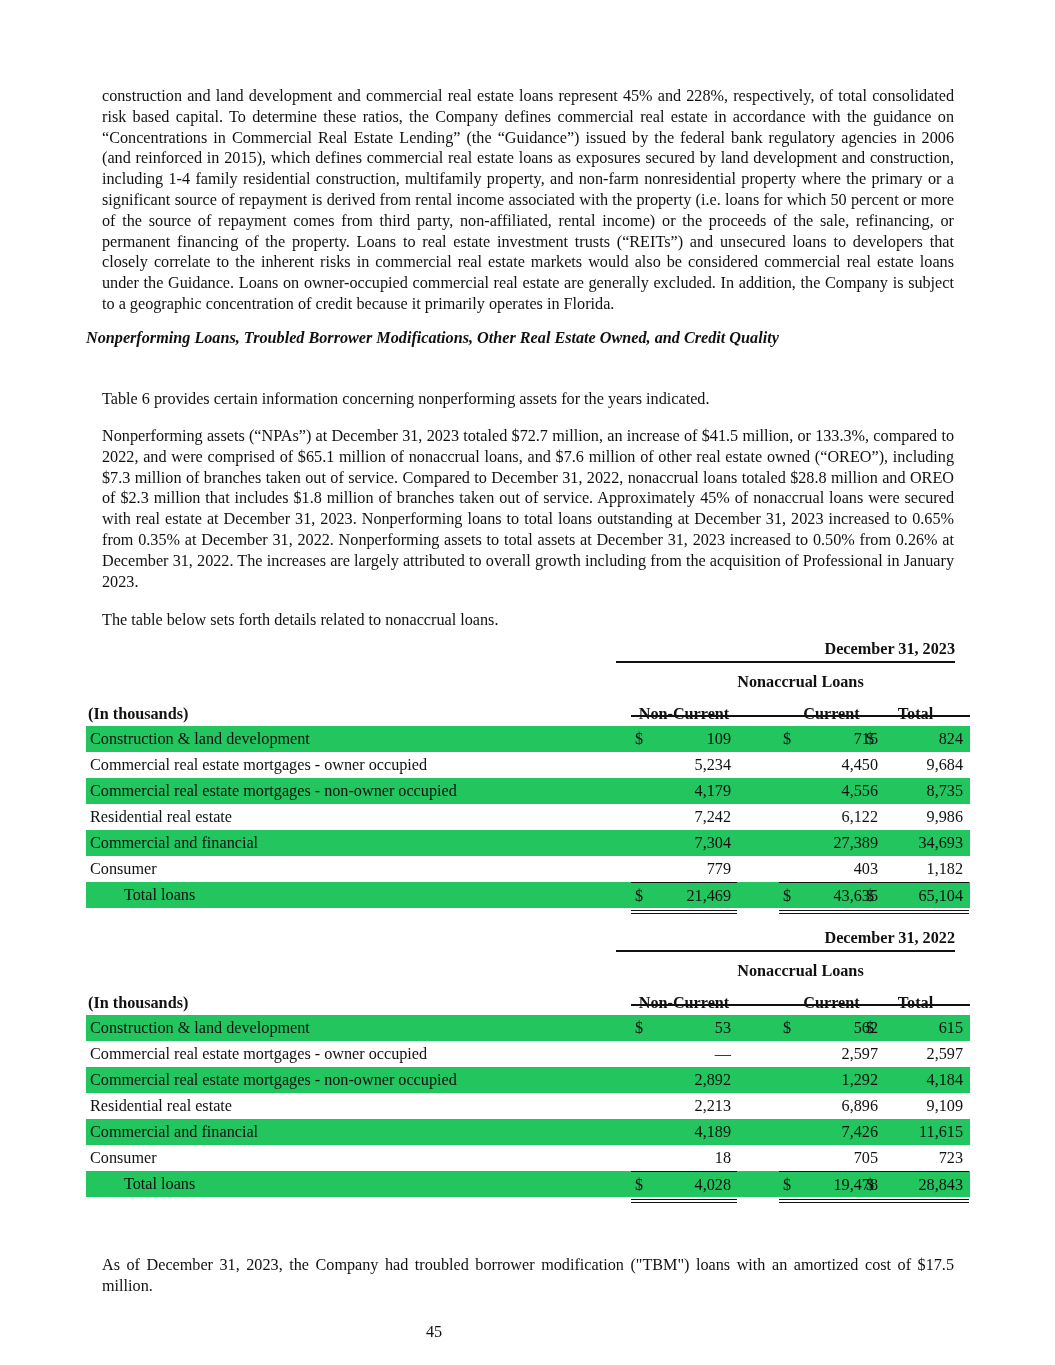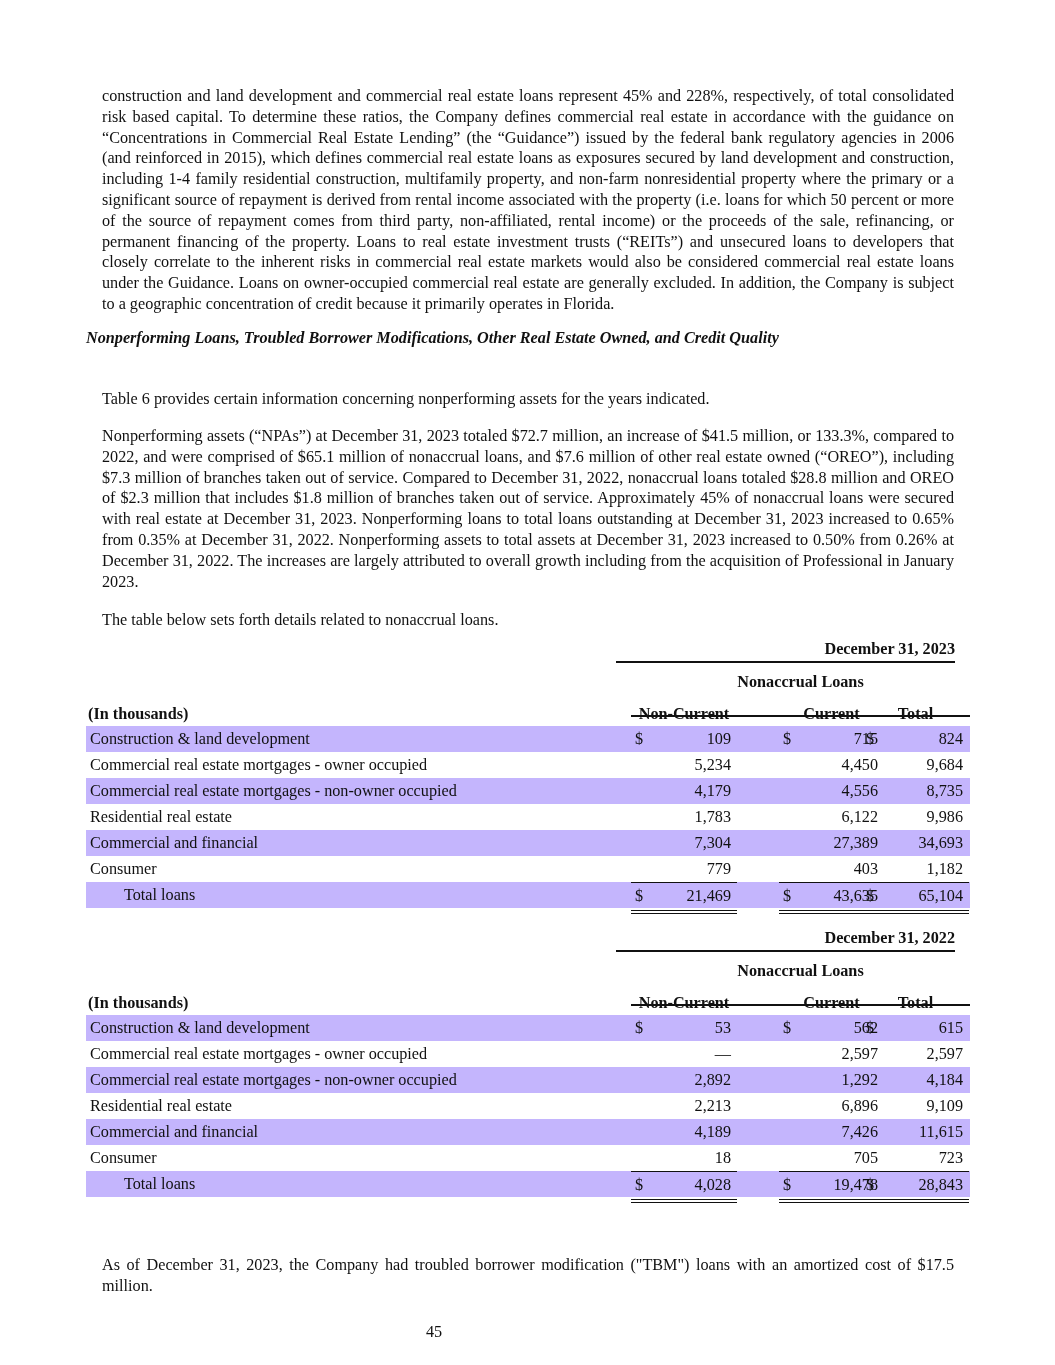--- a/index.html
+++ b/index.html
@@ -24,21 +24,21 @@
   .hdr-year { position: absolute; left: 530px; width: 339px; text-align: right; font-weight: bold; top: 0; height: 24px; line-height: 24px; border-bottom: 2px solid #111; }
   .hdr-sub { position: absolute; left: 545px; width: 339px; text-align: center; font-weight: bold; top: 34px; height: 22px; line-height: 22px; border-bottom: 2px solid #111; padding-bottom: 22px; }
   .hdr-row { position: absolute; top: 65px; left: 0; width: 884px; height: 24px; }
   .hdr-row .lbl { position: absolute; left: 2px; font-weight: bold; line-height: 24px; }
   .col-h { position: absolute; top: 0; font-weight: bold; text-align: center; line-height: 24px; border-bottom: 4px solid #14b8a6; }
   .c1 { left: 545px; width: 106px; }
   .c2 { left: 693px; width: 105px; }
   .c3 { left: 776px; width: 107px; }
   .rows { position: absolute; top: 89px; left: 0; width: 884px; }
   .row { position: relative; height: 26px; line-height: 26px; }
-  .row.shade { background: #c4b5fd; }
+  .row.shade { background: #22c55e; }
   .row .lbl { position: absolute; left: 4px; }
   .row.total .lbl { left: 38px; }
   .cell { position: absolute; top: 0; height: 26px; }
   .cell .dollar { position: absolute; left: 4px; }
   .cell .val { position: absolute; right: 6px; }
   .row.total .cell { border-top: 1.5px solid #111; box-sizing: border-box; }
   .row.total .cell::after { content: ""; position: absolute; left: 0; right: 0; bottom: -6px; height: 2px; border-top: 1.5px solid #111; border-bottom: 1.5px solid #111; }
 </style>
 </head>
 <body>
@@ -104,21 +104,21 @@
         </span>
         <span class="cell c3">
           <span class="dollar"></span>
           <span class="val">8,735</span>
         </span>
       </div>
       <div class="row">
         <span class="lbl">Residential real estate</span>
         <span class="cell c1">
           <span class="dollar"></span>
-          <span class="val">1,783</span>
+          <span class="val">7,242</span>
         </span>
         <span class="cell c2">
           <span class="dollar"></span>
           <span class="val">6,122</span>
         </span>
         <span class="cell c3">
           <span class="dollar"></span>
           <span class="val">9,986</span>
         </span>
       </div>

